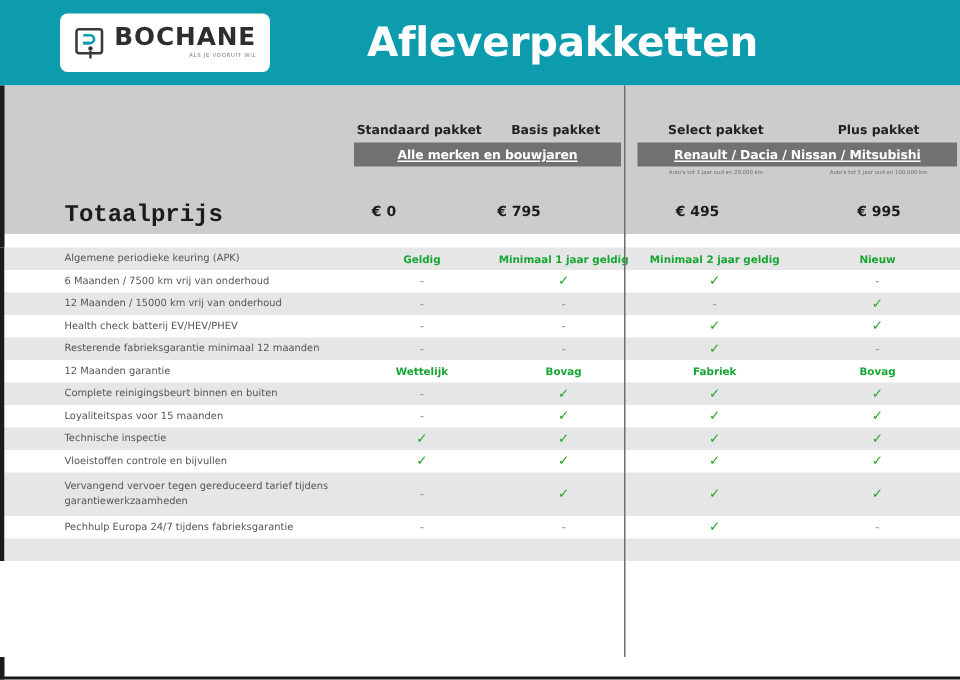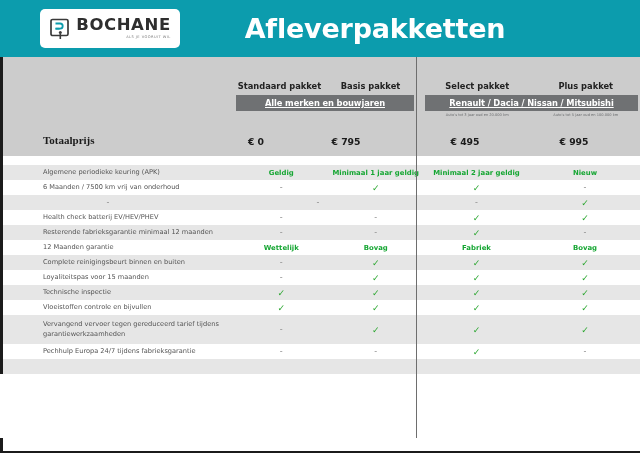--- a/index.html
+++ b/index.html
@@ -134,39 +134,39 @@
   
   .total-row {
     position: relative;
     height: 28px;
     background: #cccccc;
     border-left: 3px solid #1b1b1b;
   }
   .total-label {
     position: absolute;
     left: 40px; top: 6px;
-    font-family: Liberation Serif, serif;
-    font-weight: bold;
-    font-size: 11px;
+    font-family: Liberation Mono, monospace;
+    font-weight: bold;
+    font-size: 16px;
     color: #1b1b1b;
   }
   .price {
     position: absolute;
     top: 8px;
     font-family: "DejaVu Sans", sans-serif;
     font-weight: bold;
     font-size: 9.3px;
     color: #1b1b1b;
     text-align: center;
     width: 90px;
   }
   .p0 { left: 208px; }
   .p1 { left: 298px; }
   .p2 { left: 417px; }
-  .p3 { left: 526px; }
+  .p3 { left: 538px; }
 
   
   .gap-row {
     height: 9px;
     background: #ffffff;
     border-left: 3px solid #1b1b1b;
   }
 
   
   .table {
@@ -338,20 +338,21 @@
           </div>
           <div class="cell w-sel">
             <span class="check">✓</span>
           </div>
           <div class="cell w-plus">
             <span class="dash">-</span>
           </div>
         </div>
       </div>
       <div class="row alt">
+        <div class="feat">12 Maanden / 15000 km vrij van onderhoud</div>
         <div class="cells">
           <div class="cell">
             <span class="dash">-</span>
           </div>
           <div class="cell">
             <span class="dash">-</span>
           </div>
           <div class="cell w-sel">
             <span class="dash">-</span>
           </div>

